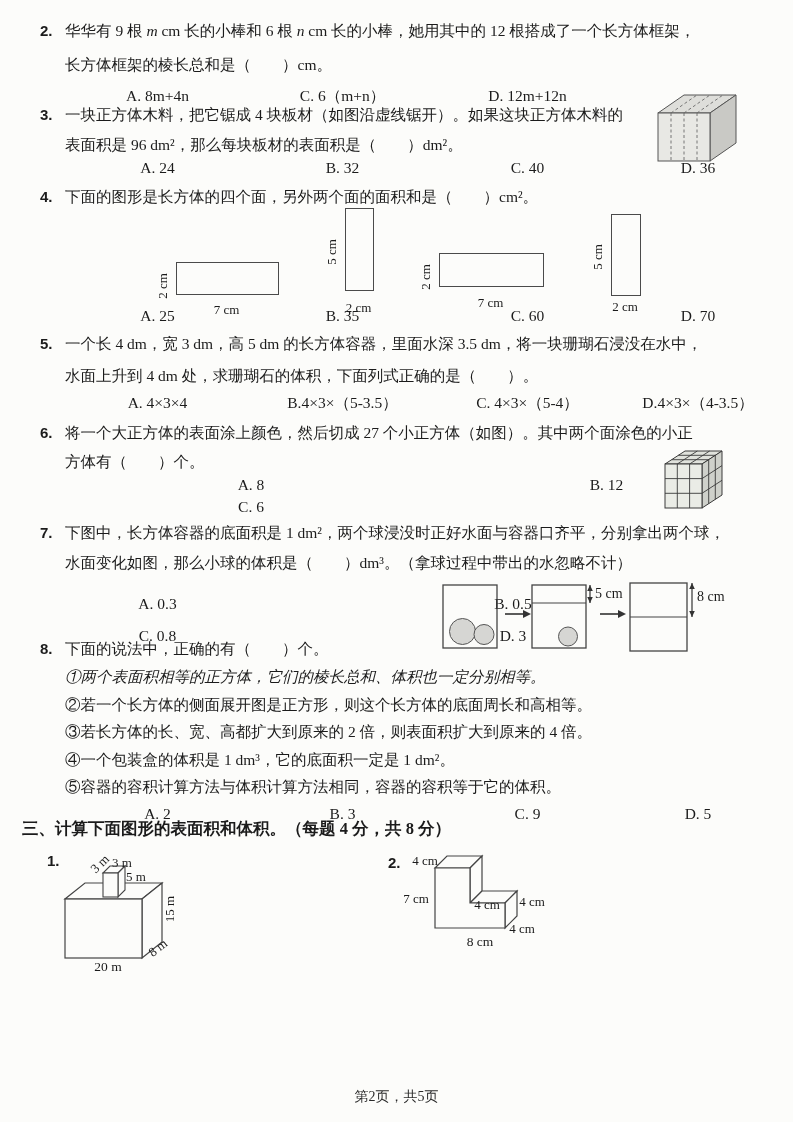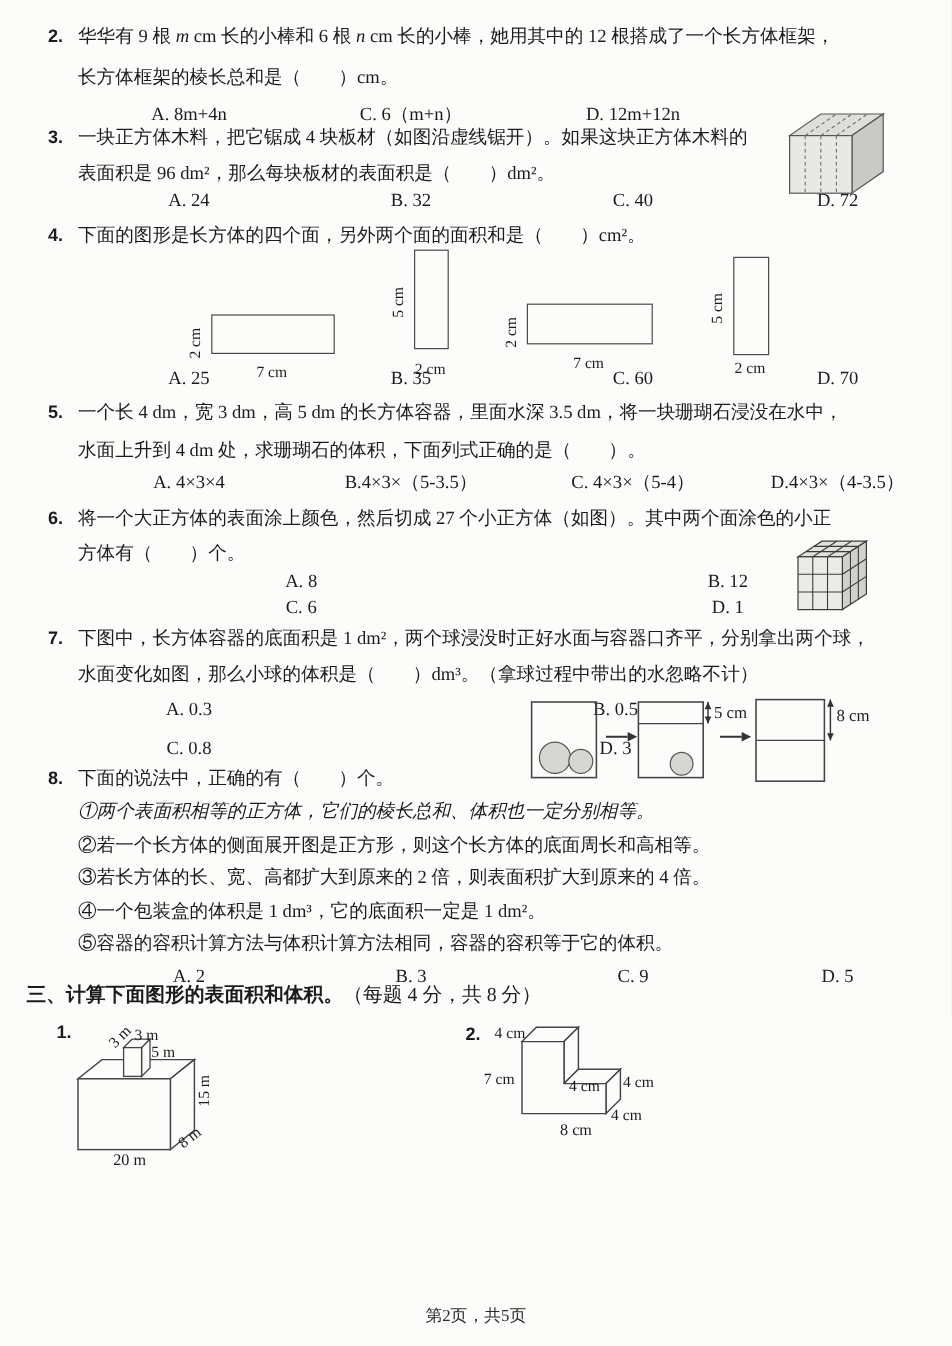--- a/index.html
+++ b/index.html
@@ -24,21 +24,21 @@
   .qfigs { position:relative; height:0; }
   .rectfig { position:absolute; border:1.3px solid #4a4a4a; background:#fcfcfa; }
   .hlab { position:absolute; font-size:13px; text-align:center; white-space:nowrap; }
   .vlab { position:absolute; width:34px; font-size:13px; text-align:center;
           transform:rotate(-90deg); white-space:nowrap; }
   .figsvg { position:absolute; }
   .fignum { position:absolute; font-family:"Liberation Sans","DejaVu Sans",sans-serif;
             font-weight:bold; font-size:15px; }
   .sechead { position:absolute; left:22px; top:818px; width:750px;
              font-size:16.5px; font-weight:bold; }
-  .secnote { font-weight:normal; }
+  .secnote { font-weight:bold; }
   .footer { position:absolute; left:0; top:1088px; width:100%;
             text-align:center; font-size:14px; color:#2a2a2a; }
   svg text { font-family:"Liberation Serif","DejaVu Serif",serif; fill:#1b1b1b; }
 </style>
 </head>
 <body>
 
 <div class="page">
 
   <div class="q" style="top:14px; line-height:34px;">
@@ -55,21 +55,21 @@
   <div class="q" style="top:100px; line-height:30px; width:600px;">
     <span class="qnum">3.</span>
     <div class="ln">一块正方体木料，把它锯成 4 块板材（如图沿虚线锯开）。如果这块正方体木料的</div>
     <div class="ln">表面积是 96 dm²，那么每块板材的表面积是（　　）dm²。</div>
   </div>
   <div class="q" style="top:157px;">
     <div class="opts opts4">
       <span>A. 24</span>
       <span>B. 32</span>
       <span>C. 40</span>
-      <span>D. 72</span>
+      <span>D. 36</span>
     </div>
   </div>
 
   <svg class="figsvg" style="left:650px; top:87px;" width="100" height="80" viewBox="0 0 100 80">
     <polygon points="8,26 60,26 86,8 34,8" fill="#dededa" stroke="#555" stroke-width="1"></polygon>
     <polygon points="60,26 86,8 86,56 60,74" fill="#c9c9c5" stroke="#555" stroke-width="1"></polygon>
     <rect x="8" y="26" width="52" height="48" fill="#e8e8e4" stroke="#555" stroke-width="1"></rect>
     <g stroke="#6a6a6a" stroke-width="0.9" stroke-dasharray="3,2.5">
       <line x1="21" y1="26" x2="21" y2="74"></line>
       <line x1="34" y1="26" x2="34" y2="74"></line>
@@ -122,21 +122,20 @@
   </div>
 
   <div class="q" style="top:418px; line-height:29px;">
     <span class="qnum">6.</span>
     <div class="ln">将一个大正方体的表面涂上颜色，然后切成 27 个小正方体（如图）。其中两个面涂色的小正</div>
     <div class="ln">方体有（　　）个。</div>
     <div class="opts opts2w" style="margin-top:-2px; row-gap:1px;">
       <span>A. 8</span>
       <span>B. 12</span>
       <span>C. 6</span>
-      <span>D. 1</span>
     </div>
   </div>
 
   <svg class="figsvg" style="left:662px; top:448px;" width="68" height="62" viewBox="0 0 68 62">
     <polygon points="3,16 40,16 60,3 23,3" fill="#e0e2dc" stroke="#3a3a3a" stroke-width="1"></polygon>
     <polygon points="40,16 60,3 60,47 40,60" fill="#cfd1cb" stroke="#3a3a3a" stroke-width="1"></polygon>
     <rect x="3" y="16" width="37" height="44" fill="#eaece6" stroke="#3a3a3a" stroke-width="1"></rect>
     <g stroke="#3a3a3a" stroke-width="0.9">
       <line x1="15.3" y1="16" x2="15.3" y2="60"></line>
         <line x1="27.6" y1="16" x2="27.6" y2="60"></line>
@@ -150,21 +149,21 @@
         <line x1="40" y1="45.3" x2="60" y2="32.3"></line>
       <line x1="46.7" y1="11.7" x2="46.7" y2="55.7"></line>
         <line x1="53.3" y1="7.3" x2="53.3" y2="51.3"></line>
     </g>
   </svg>
 
   <div class="q" style="top:518px; line-height:30px;">
     <span class="qnum">7.</span>
     <div class="ln">下图中，长方体容器的底面积是 1 dm²，两个球浸没时正好水面与容器口齐平，分别拿出两个球，</div>
     <div class="ln">水面变化如图，那么小球的体积是（　　）dm³。（拿球过程中带出的水忽略不计）</div>
-    <div class="opts opts2n" style="margin-top:4px; row-gap:12px; line-height:20px;">
+    <div class="opts opts2n" style="margin-top:16px; row-gap:12px; line-height:20px;">
       <span>A. 0.3</span>
       <span>B. 0.5</span>
       <span>C. 0.8</span>
       <span>D. 3</span>
     </div>
   </div>
 
   <svg class="figsvg" style="left:438px; top:570px;" width="292" height="92" viewBox="0 0 292 92">
 
     <rect x="5" y="15" width="54" height="63" fill="none" stroke="#444" stroke-width="1.3"></rect>

